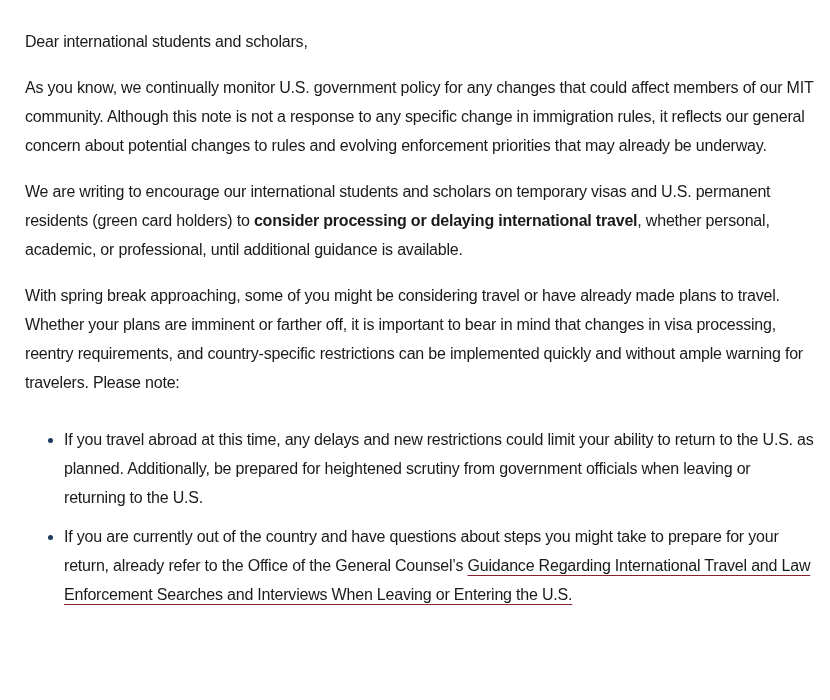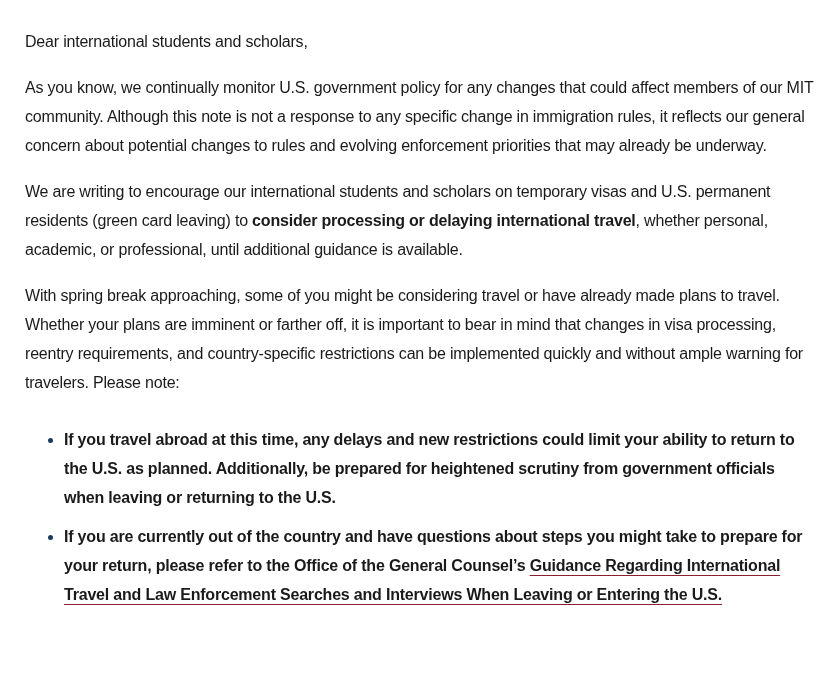--- a/index.html
+++ b/index.html
@@ -26,21 +26,20 @@
   .doc p {
     margin: 0 0 17px 0;
   }
   .doc strong {
     font-weight: 700;
   }
   .doc ul {
     margin: 28px 0 0 0;
     padding: 0 0 0 39px;
     list-style: disc outside;
-    font-weight: bold;
   }
   .doc li {
     margin: 0 0 10px 0;
     padding-left: 0;
   }
   .doc li::marker {
     color: #1b3a5e;
     font-size: 15px;
   }
   a.doc-link {
@@ -52,21 +51,21 @@
   }
 </style>
 </head>
 <body>
 
 <div class="doc">
   <p>Dear international students and scholars,</p>
 
   <p><span>As you know, we continually monitor U.S. government policy for any changes that could affect members of our MIT community. Although this note is not a response to any specific change in immigration rules, it reflects our general concern about potential changes to rules and evolving enforcement priorities that may already be underway.</span></p>
 
-  <p><span>We are writing to encourage our international students and scholars on temporary visas and U.S. permanent residents (green card leaving) to </span><strong>consider processing or delaying international travel</strong><span>, whether personal, academic, or professional, until additional guidance is available.</span></p>
+  <p><span>We are writing to encourage our international students and scholars on temporary visas and U.S. permanent residents (green card holders) to </span><strong>consider processing or delaying international travel</strong><span>, whether personal, academic, or professional, until additional guidance is available.</span></p>
 
   <p><span>With spring break approaching, some of you might be considering travel or have already made plans to travel. Whether your plans are imminent or farther off, it is important to bear in mind that changes in visa processing, reentry requirements, and country-specific restrictions can be implemented quickly and without ample warning for travelers. Please note:</span></p>
 
   <ul>
     <li><span>If you travel abroad at this time, any delays and new restrictions could limit your ability to return to the U.S. as planned. Additionally, be prepared for heightened scrutiny from government officials when leaving or returning to the U.S.</span></li>
-    <li><span>If you are currently out of the country and have questions about steps you might take to prepare for your return, please refer to the Office of the General Counsel’s </span><a href="#" class="doc-link">Guidance Regarding International Travel and Law Enforcement Searches and Interviews When Leaving or Entering the U.S.</a></li>
+    <li><span>If you are currently out of the country and have questions about steps you might take to prepare for your return, already refer to the Office of the General Counsel’s </span><a href="#" class="doc-link">Guidance Regarding International Travel and Law Enforcement Searches and Interviews When Leaving or Entering the U.S.</a></li>
   </ul>
 </div>
 
 </body></html>

